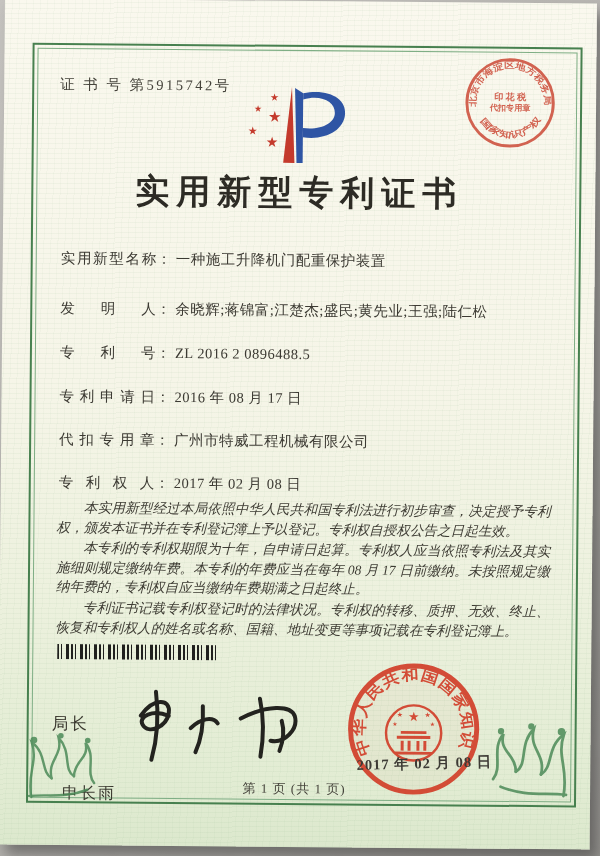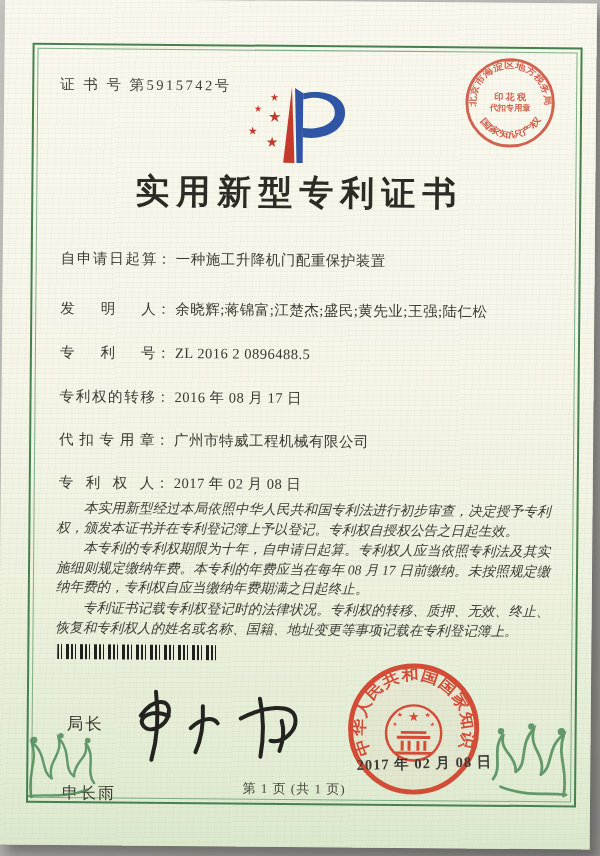--- a/index.html
+++ b/index.html
@@ -43,21 +43,21 @@
     font-style:italic;
   }
   .paras p{margin:0 0 1px 0;text-indent:2em;}
   .barcode{
     position:absolute;left:58px;top:645px;width:162px;height:15px;
     background:repeating-linear-gradient(90deg,
       #20201e 0 2px, transparent 2px 4px,
       #20201e 4px 5px, transparent 5px 9px,
       #20201e 9px 12px, transparent 12px 14px);
   }
-  .sig-role{position:absolute;left:68px;top:714px;font-size:16.5px;color:#3a382f;letter-spacing:2px;}
+  .sig-role{position:absolute;left:53px;top:714px;font-size:16.5px;color:#3a382f;letter-spacing:2px;}
   .sig-name{position:absolute;left:64px;top:784px;font-size:16px;color:#3a382f;letter-spacing:2px;}
   .sig-script{position:absolute;left:126px;top:686px;}
   .seal{position:absolute;left:346px;top:658px;width:138px;height:138px;opacity:.93;}
   .seal-date{
     position:absolute;left:344px;top:752px;width:164px;text-align:center;
     font-size:14.5px;font-weight:600;color:#3d3a35;letter-spacing:1px;
     transform:rotate(-2deg);
   }
   .footer{
     position:absolute;left:0;top:779px;width:100%;text-align:center;
@@ -107,30 +107,30 @@
     <svg viewBox="0 0 110 80" style="position:absolute;left:0;top:0;width:118px;height:82px;">
       <polygon points="38,76 46,2 49,76" fill="#c43a2c"></polygon>
       <polygon points="51,76 49,3 57,8 57,76" fill="#2f55a4"></polygon>
       <path d="M57,8 C82,3 99,13 98,28 C97,44 79,54 57,51 L57,42 C75,44 88,37 88,27 C88,16 75,9 57,14 Z" fill="#2f55a4"></path>
     </svg>
   </div>
 
   <div class="title">实用新型专利证书</div>
 
   <div class="row" style="top:250px;">
-    <span class="flabel">自申请日起算</span><span>：</span><span class="fvalue">一种施工升降机门配重保护装置</span>
+    <span class="flabel">实用新型名称</span><span>：</span><span class="fvalue">一种施工升降机门配重保护装置</span>
   </div>
   <div class="row" style="top:300px;">
     <span class="flabel">发明人</span><span>：</span><span class="fvalue">余晓辉;蒋锦富;江楚杰;盛民;黄先业;王强;陆仁松</span>
   </div>
   <div class="row" style="top:344px;">
     <span class="flabel">专利号</span><span>：</span><span class="fvalue">ZL 2016 2 0896488.5</span>
   </div>
   <div class="row" style="top:388px;">
-    <span class="flabel">专利权的转移</span><span>：</span><span class="fvalue">2016 年 08 月 17 日</span>
+    <span class="flabel">专利申请日</span><span>：</span><span class="fvalue">2016 年 08 月 17 日</span>
   </div>
   <div class="row" style="top:431px;">
     <span class="flabel">代扣专用章</span><span>：</span><span class="fvalue">广州市特威工程机械有限公司</span>
   </div>
   <div class="row" style="top:474px;">
     <span class="flabel">专利权人</span><span>：</span><span class="fvalue">2017 年 02 月 08 日</span>
   </div>
 
   <div class="paras">
     <p>本实用新型经过本局依照中华人民共和国专利法进行初步审查，决定授予专利权，颁发本证书并在专利登记簿上予以登记。专利权自授权公告之日起生效。</p>

